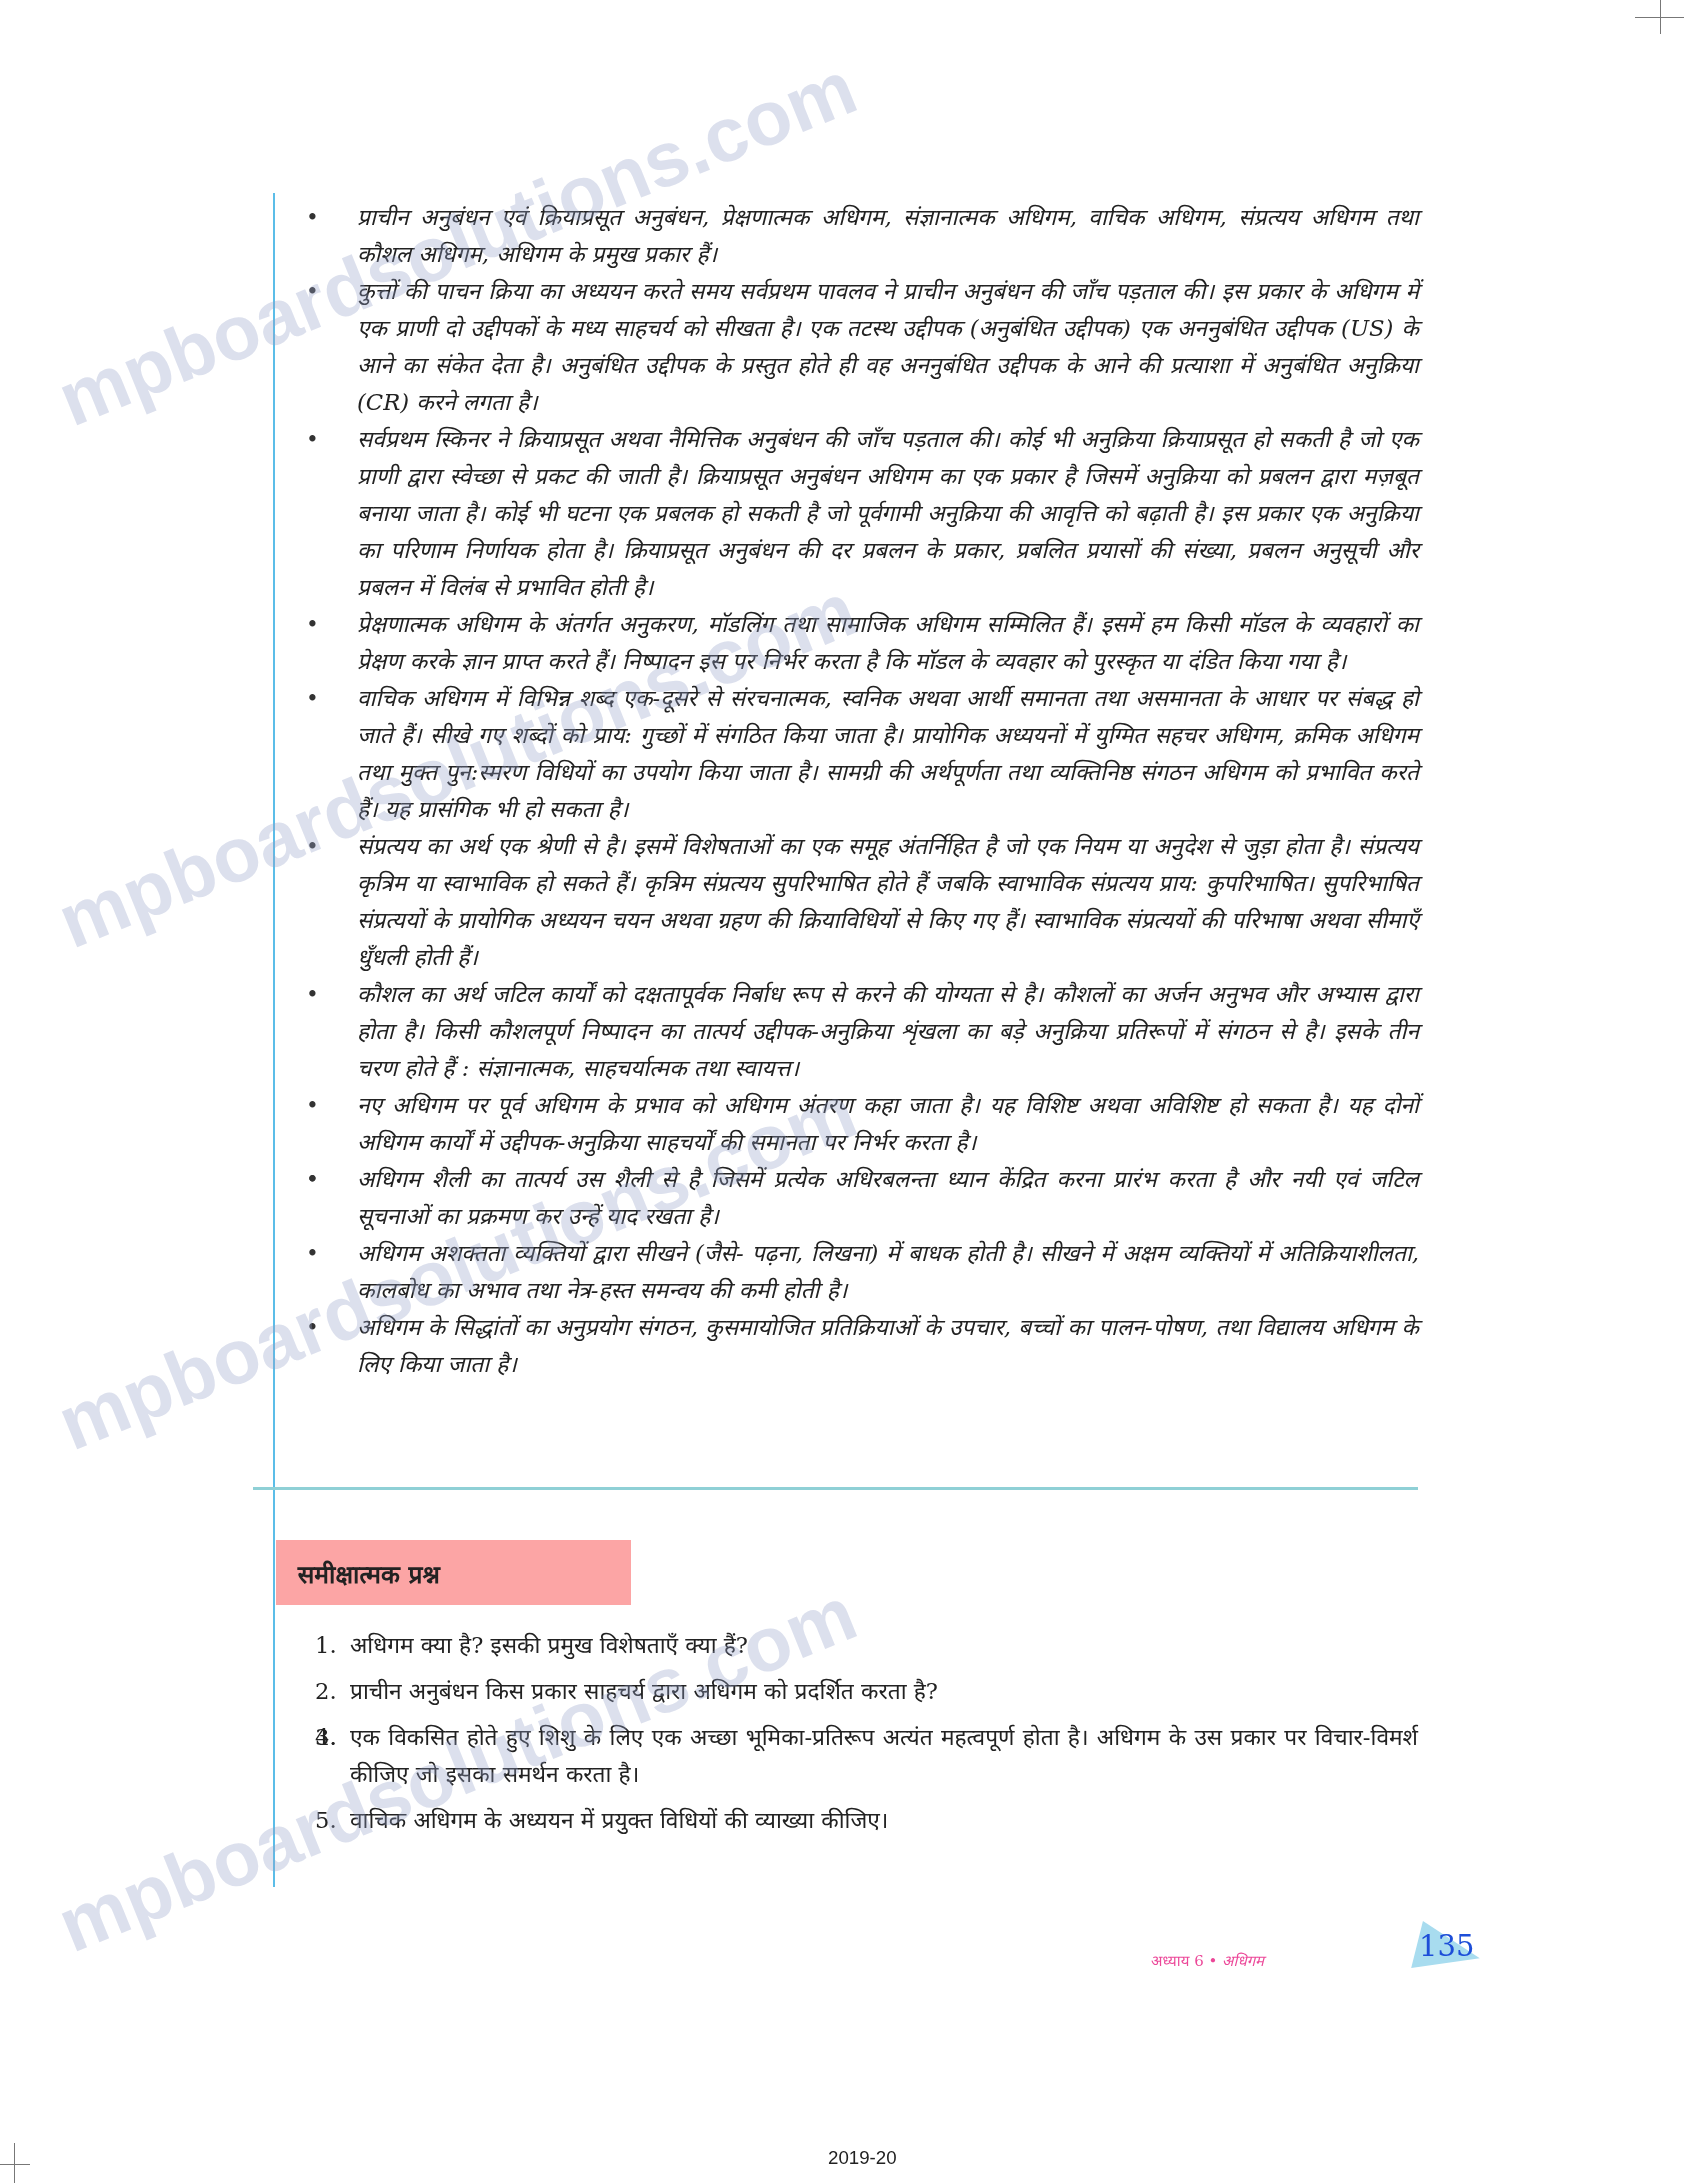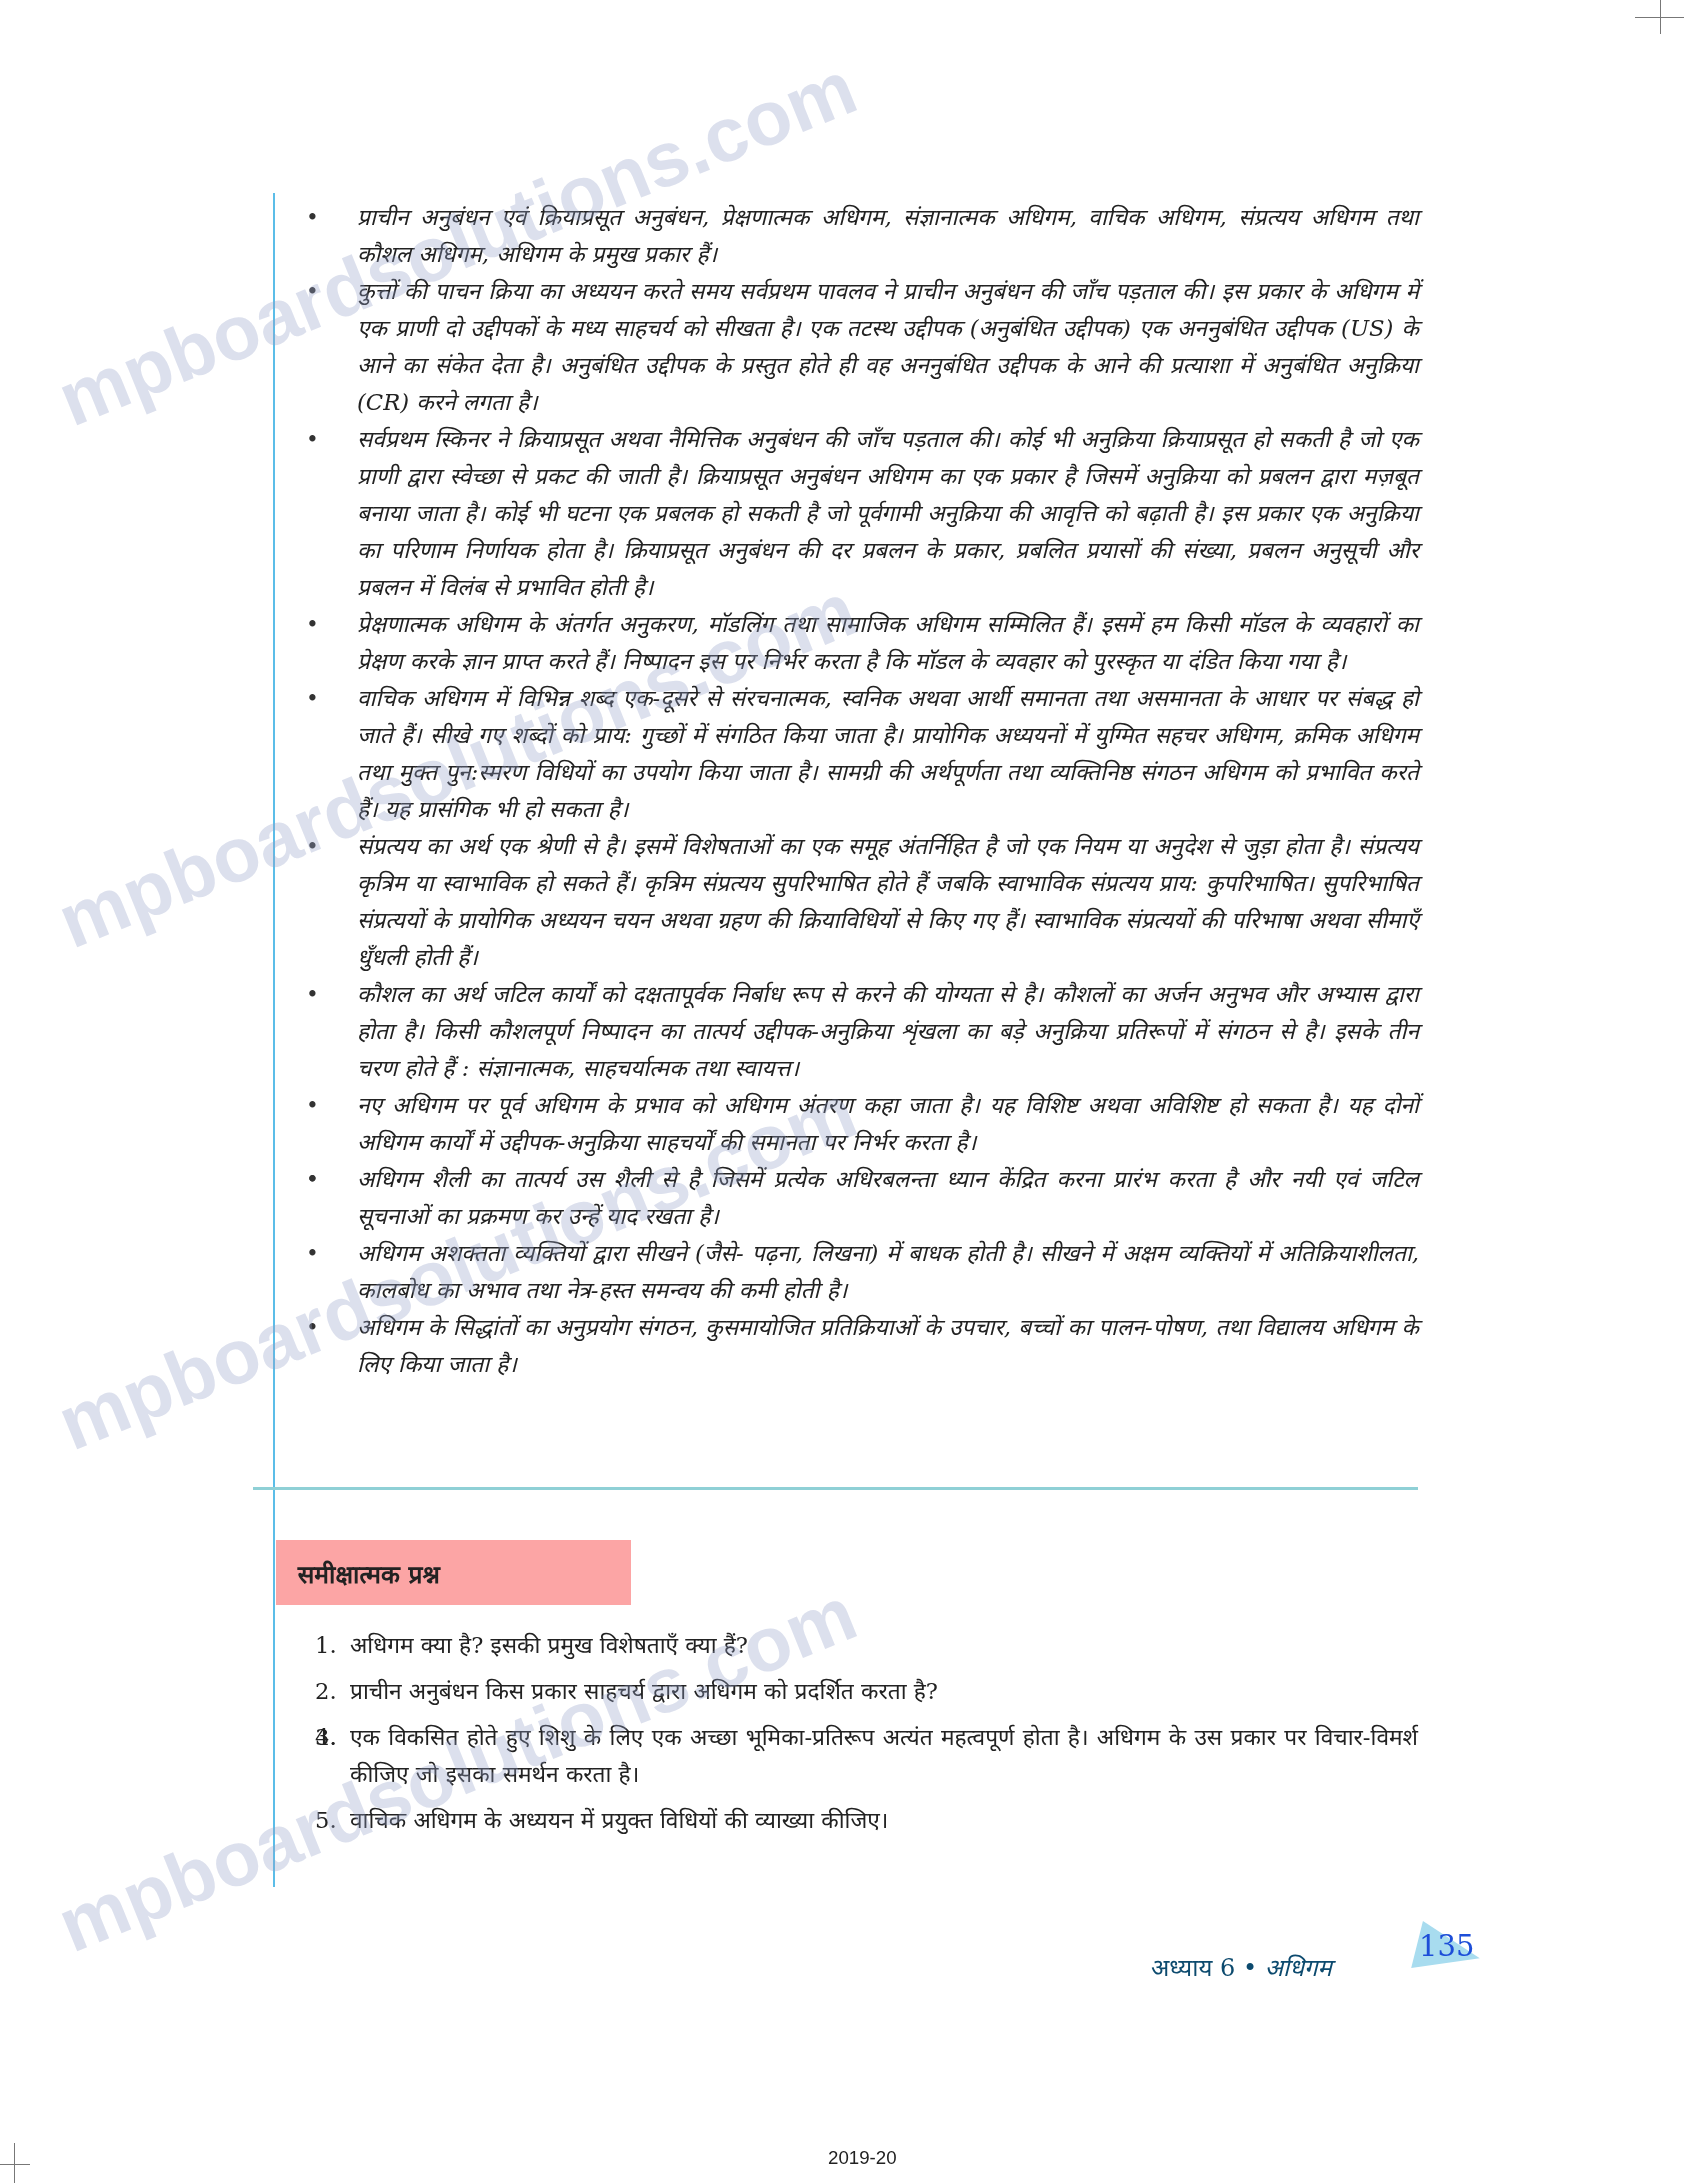--- a/index.html
+++ b/index.html
@@ -11,21 +11,21 @@
   .left-rule{position:absolute;left:273px;top:193px;width:2px;height:1694px;background:#5bbde8;}
   .bottom-rule{position:absolute;left:253px;top:1487px;width:1165px;height:3px;background:#8fd0d6;}
   ul.points{position:absolute;left:296px;top:199px;width:1123px;margin:0;padding:0;list-style:none;}
   ul.points li{position:relative;padding-left:61px;font-style:italic;font-size:22.7px;line-height:37px;text-align:justify;margin:0;}
   ul.points li .bullet{position:absolute;left:9.9px;top:0;font-style:normal;font-size:21.7px;color:#333;}
   .q-header{position:absolute;left:276px;top:1540px;width:355px;height:65px;background:#fca5a5;}
   .q-header span{position:absolute;left:21.7px;top:16.7px;font-size:24.6px;font-weight:bold;color:#222;}
   ol.questions{position:absolute;left:315px;top:1627px;width:1103px;margin:0;padding:0;list-style:none;}
   ol.questions li{position:relative;padding-left:35px;font-size:22.7px;line-height:37px;margin-bottom:8.9px;text-align:justify;}
   ol.questions li .num{position:absolute;left:0;top:0;}
-  .footer-chapter{position:absolute;left:1151px;top:1950px;font-size:24px;color:#0c4a6e;}
+  .footer-chapter{position:absolute;left:1151px;top:1950px;font-size:15px;color:#ec4899;}
   .footer-chapter i{font-style:italic;}
   .page-tab{position:absolute;left:1411px;top:1921px;width:69px;height:49px;}
   .page-tab svg{position:absolute;left:0;top:0;}
   .page-num{position:absolute;left:1419px;top:1929px;font-size:29px;color:#1d4ed8;}
   .year{position:absolute;left:816px;top:2147px;font-family:"Liberation Sans",sans-serif;font-size:18.7px;color:#222;margin-left:12px;}
   .wm{position:absolute;font-family:"Liberation Sans",sans-serif;font-weight:bold;font-size:77px;color:rgba(150,160,200,0.33);transform:rotate(-22deg);transform-origin:left bottom;white-space:nowrap;pointer-events:none;}
 </style>
 </head>
 <body>
 

